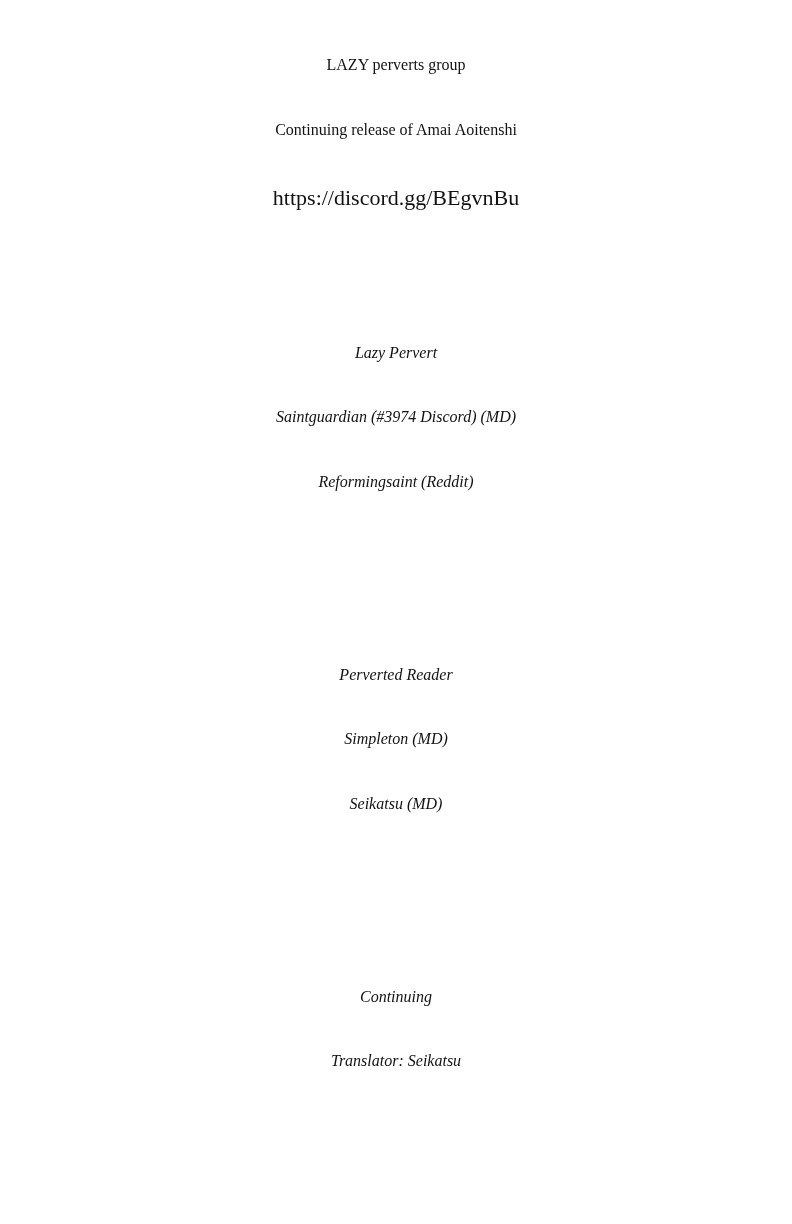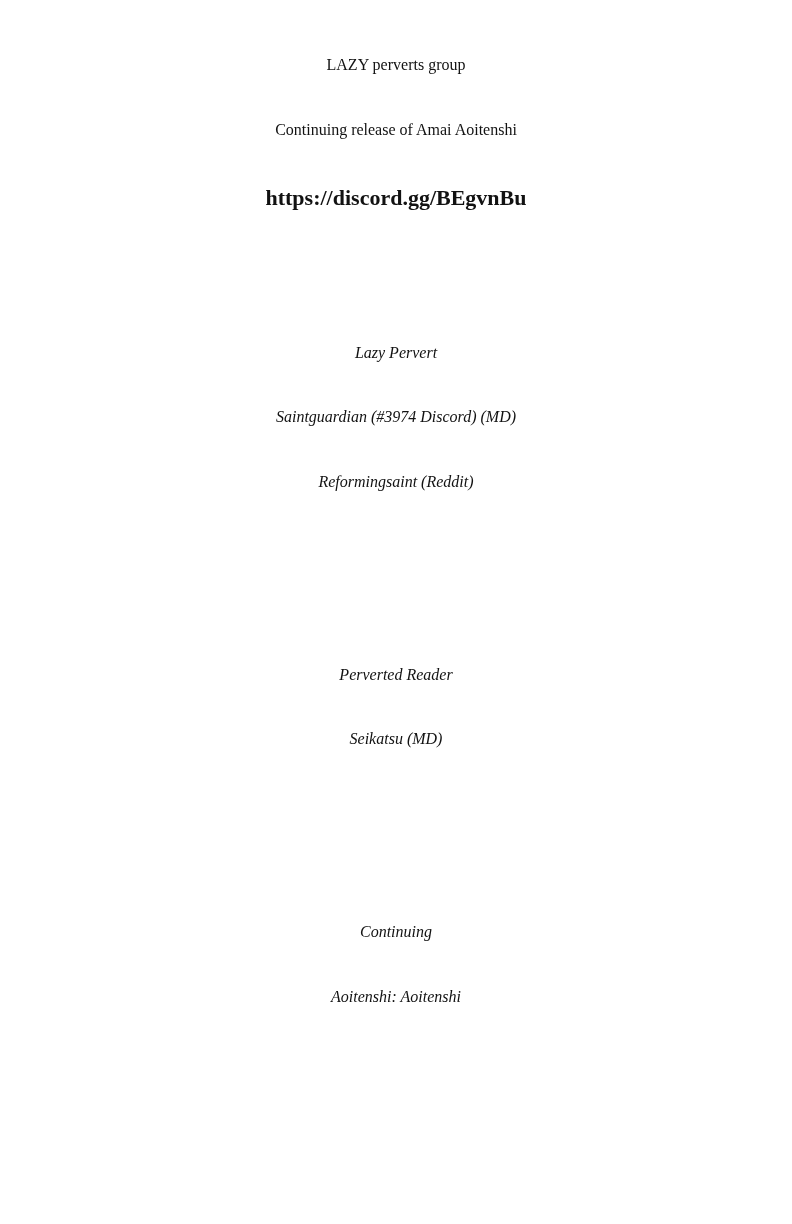--- a/index.html
+++ b/index.html
@@ -3,47 +3,48 @@
 <meta charset="utf-8">
 <style>
   html,body{margin:0;padding:0;}
   body{
     width:792px;height:1224px;background:#ffffff;overflow:hidden;
     font-family:"Liberation Serif",serif;color:#121212;
   }
   .serifc{text-align:center;white-space:pre-wrap;}
   
   .credits{padding-top:11px;font-size:16px;line-height:21.5px;}
-  .c-discord{font-size:22px;line-height:30px;font-weight:bold;}
+  .c-discord{font-size:22px;line-height:30px;}
   .c-sec{margin-top:21px;font-style:italic;}
 </style>
 </head>
 <body>
 
 <div>
 
   <div class="credits serifc">
     <div>LAZY perverts group</div>
     <div>Continuing release of Amai Aoitenshi</div>
     <div class="c-discord">https://discord.gg/BEgvnBu</div>
 
     <div class="c-sec">
       <div>Lazy Pervert</div>
       <div>Saintguardian (#3974 Discord) (MD)</div>
       <div>Reformingsaint (Reddit)</div>
     </div>
 
     <div class="c-sec">
       <div>Perverted Reader</div>
+      <div>Simpleton (MD)</div>
       <div>Seikatsu (MD)</div>
     </div>
 
     <div class="c-sec">
       <div>Continuing</div>
-      <div>Aoitenshi: Aoitenshi</div>
+      <div>Translator: Seikatsu</div>
     </div>
 
     
 
     
   </div>
 
 </div>
 
 </body></html>

